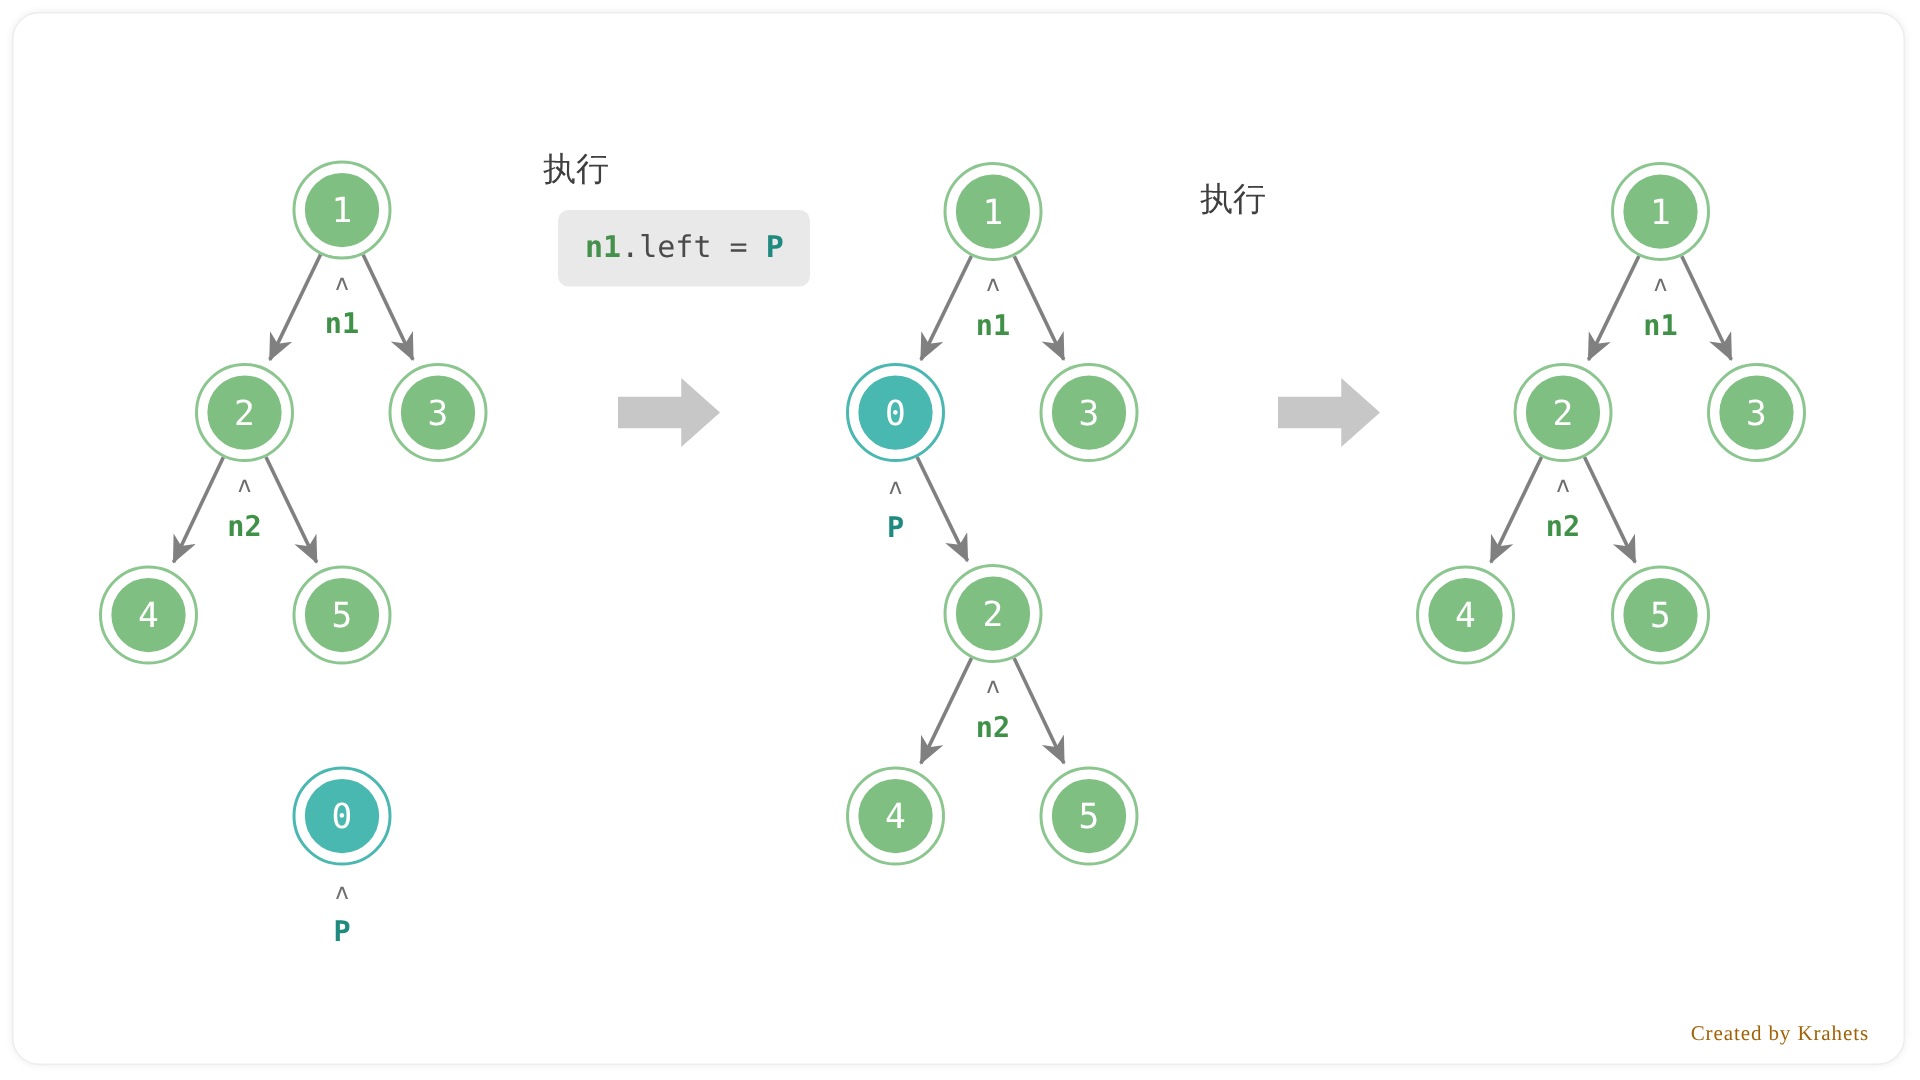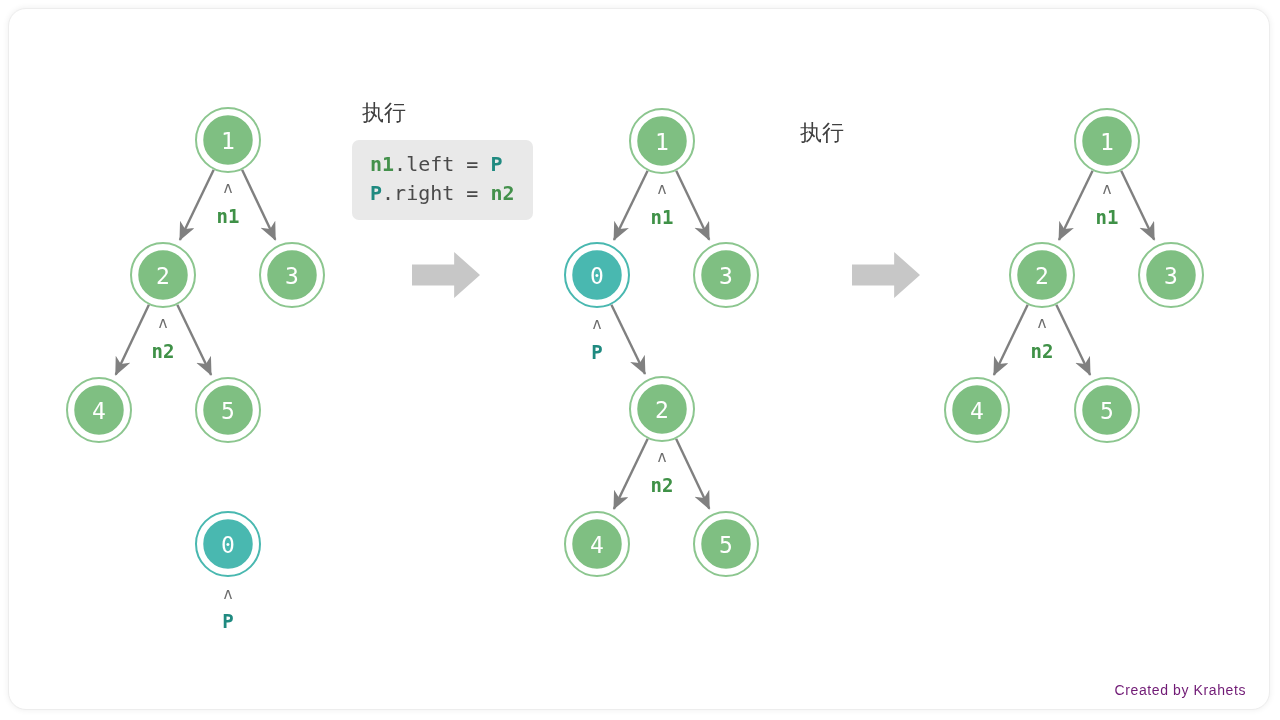--- a/index.html
+++ b/index.html
@@ -64,23 +64,23 @@
   }
   .code-line { display: block; }
   .tok-green { color: #44914c; font-weight: bold; }
   .tok-teal  { color: #1f8a80; font-weight: bold; }
   .tok-plain { color: #4a4a4a; }
 
   .credit {
     position: absolute;
     right: 34px;
     bottom: 22px;
-    font-family: Liberation Sans, sans-serif;
+    font-family: Liberation Serif, serif;
     font-size: 14px;
-    color: #701a75;
+    color: #a16207;
     letter-spacing: 0.6px;
   }
 
   
   .node-val {
     font-family: "DejaVu Sans Mono", monospace;
     font-size: 23px;
     fill: #ffffff;
     text-anchor: middle;
     dominant-baseline: central;
@@ -235,21 +235,20 @@
         <text x="662" y="457" class="caret">ʌ</text>
         <text x="662" y="485" class="ptr-label ptr-green">n2</text>
         <text x="1107" y="189" class="caret">ʌ</text>
         <text x="1107" y="217" class="ptr-label ptr-green">n1</text>
         <text x="1042" y="323" class="caret">ʌ</text>
         <text x="1042" y="351" class="ptr-label ptr-green">n2</text>
       </g>
   </svg>
 
   <div class="exec-label" id="exec-1" style="left: 362px; top: 98px;">执行</div>
-  <div class="code-box" id="code-1" style="left: 352px; top: 140px;">
+  <div class="code-box" id="code-1" style="left: 372px; top: 140px;">
       <span class="code-line"><span class="tok-green">n1</span><span class="tok-plain">.left = </span><span class="tok-teal">P</span></span>
-      <span class="code-line"><span class="tok-teal">P</span><span class="tok-plain">.right = </span><span class="tok-green">n2</span></span>
     </div>
 
   <div class="exec-label" id="exec-2" style="left: 800px; top: 118px;">执行</div>
 
   <div class="credit">Created by Krahets</div>
 </div>
 
 </body></html>

